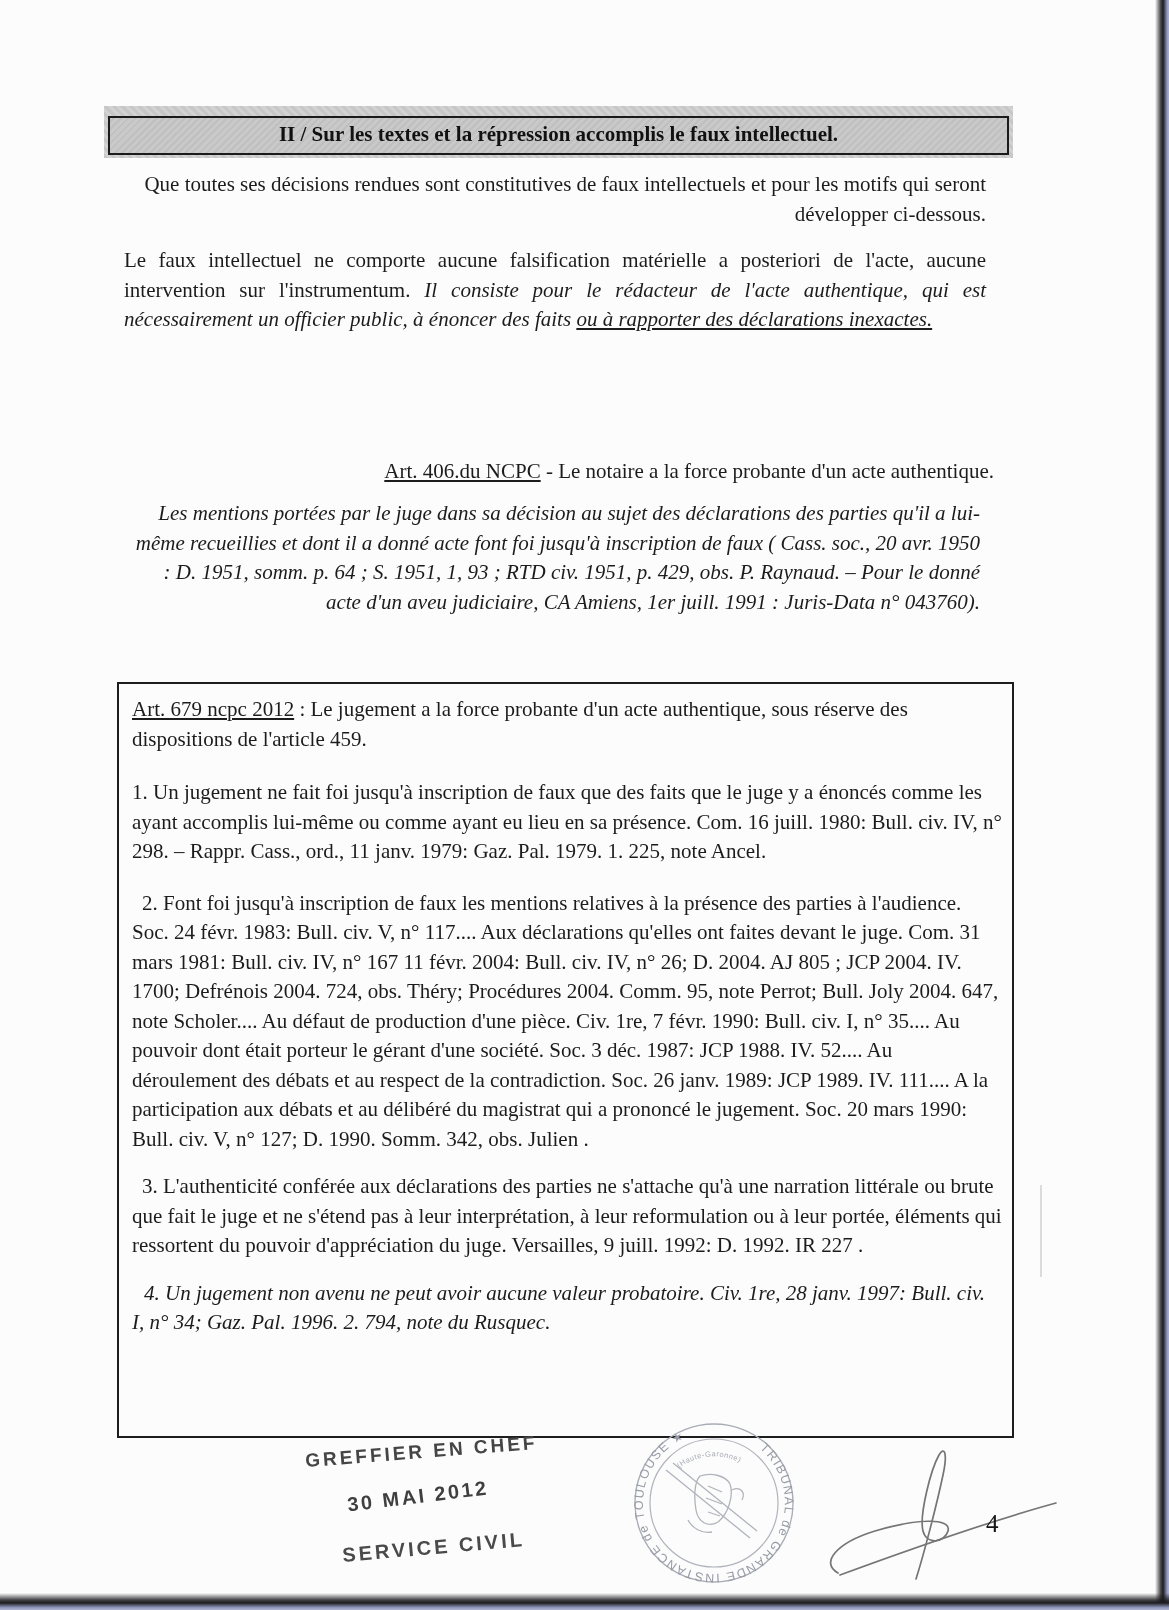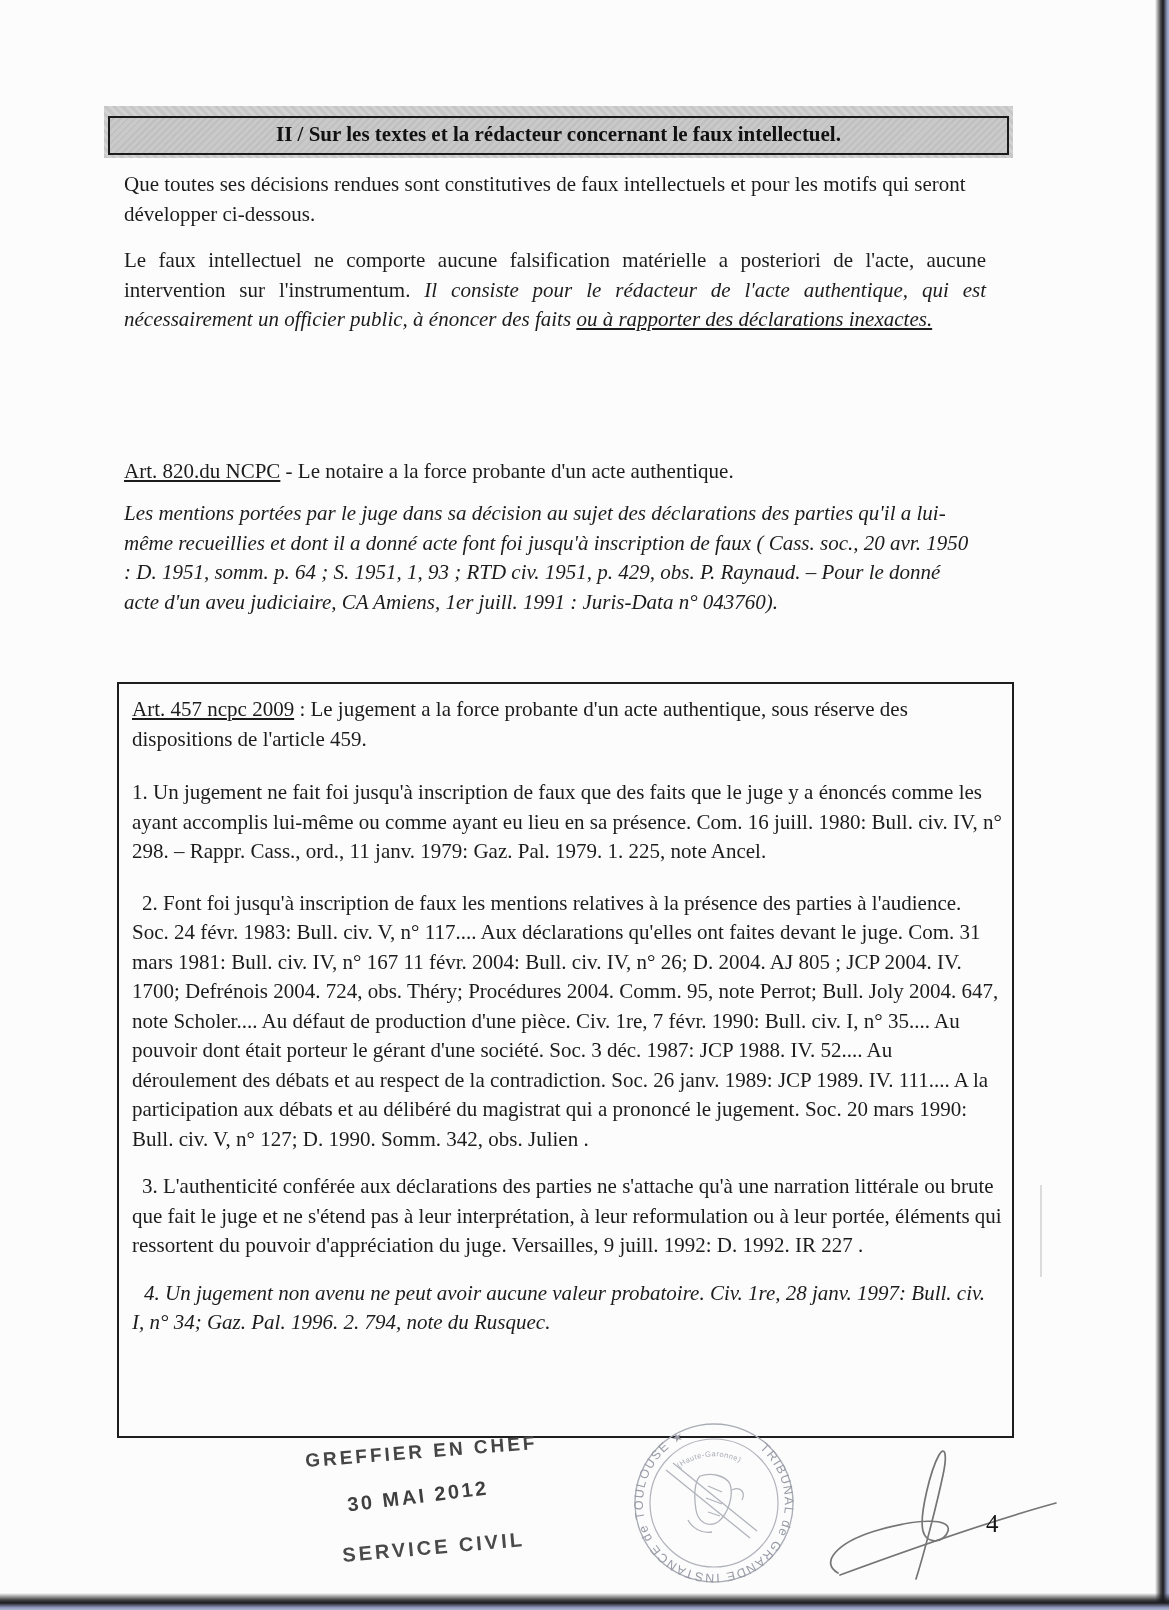--- a/index.html
+++ b/index.html
@@ -20,21 +20,21 @@
 
   
   .banner-outer{position:absolute;left:104px;top:106px;width:909px;box-sizing:border-box;
     background:#d2d2d2;padding:10px 4px 3px 4px;
     background-image:repeating-linear-gradient(45deg, rgba(120,120,120,.12) 0 3px, rgba(255,255,255,0) 3px 6px);}
   .banner{border:2px solid #1a1a1a;background:#c9c9c9;
     background-image:repeating-linear-gradient(-45deg, rgba(110,110,110,.10) 0 2px, rgba(255,255,255,0) 2px 5px);
     text-align:center;font-weight:bold;font-size:21px;padding:4px 0 6px 0;color:#111;}
 
   
-  .para{position:absolute;font-size:21px;line-height:29.5px;}
+  .para{position:absolute;font-size:21px;line-height:29.5px;text-align:right;}
   .p-intro{left:124px;top:170px;width:862px;}
   .p-faux{left:124px;top:246px;width:862px;text-align:justify;}
   .p-actes{left:124px;top:382px;width:862px;text-align:justify;}
   .p-art457{left:124px;top:457px;width:870px;}
   .p-mentions{left:124px;top:499px;width:856px;}
 
   .b{font-weight:normal;}
   .i{font-style:italic;}
   .u{text-decoration:underline;}
 
@@ -57,30 +57,30 @@
   .seal{position:absolute;left:628px;top:1420px;}
   .signature{position:absolute;left:820px;top:1425px;}
   .page-number{position:absolute;left:986px;top:1510px;font-size:25px;color:#151515;}
 </style>
 </head>
 <body>
 
 <div class="page">
 
   <div class="banner-outer">
-    <div class="banner">II / Sur les textes et la rédacteur concernant le faux intellectuel.</div>
+    <div class="banner">II / Sur les textes et la répression accomplis le faux intellectuel.</div>
   </div>
 
   <div class="para p-intro"><span>Que toutes ses décisions rendues sont constitutives de faux intellectuels et pour les motifs qui seront développer ci-dessous.</span></div>
   <div class="para p-faux"><span class="b">Le faux intellectuel ne</span><span> comporte aucune falsification matérielle a posteriori de l'acte, aucune intervention sur l'instrumentum. </span><span class="b i">Il consiste pour le rédacteur de l'acte authentique, qui est nécessairement un officier public, à énoncer des faits </span><span class="b i u">ou à rapporter des déclarations inexactes.</span></div>
-  <div class="para p-art457"><span class="b u">Art. 820.du NCPC</span><span> - Le notaire a la force probante d'un acte authentique.</span></div>
+  <div class="para p-art457"><span class="b u">Art. 406.du NCPC</span><span> - Le notaire a la force probante d'un acte authentique.</span></div>
   <div class="para p-mentions"><span class="i">Les mentions portées par le juge dans sa décision au sujet des déclarations des parties </span><span class="b i">qu'il a lui-même recueillies et dont il a donné acte font foi jusqu'à inscription de faux</span><span class="i"> ( Cass. soc., 20 avr. 1950 : D. 1951, somm. p. 64 ; S. 1951, 1, 93 ; RTD civ. 1951, p. 429, obs. P. Raynaud. – Pour le donné acte d'un aveu judiciaire,  CA Amiens, 1er juill. 1991 : Juris-Data n° 043760).</span></div>
 
   <div class="article-box">
-    <p class="bp bp-head"><span class="b u">Art. 457 ncpc 2009</span><span> :  Le jugement a la force probante d'un acte authentique, sous réserve des dispositions de l'article 459.</span></p>
+    <p class="bp bp-head"><span class="b u">Art. 679 ncpc 2012</span><span> :  Le jugement a la force probante d'un acte authentique, sous réserve des dispositions de l'article 459.</span></p>
     <p class="bp bp-1"><span>1. Un jugement ne fait foi jusqu'à inscription de faux que des faits que le juge y a énoncés comme les ayant accomplis lui-même ou comme ayant eu lieu en sa présence. Com. 16 juill. 1980: Bull. civ. IV, n° 298. – Rappr. Cass., ord., 11 janv. 1979: Gaz. Pal. 1979. 1. 225, note Ancel.</span></p>
     <p class="bp bp-2"><span>2. Font foi jusqu'à inscription de faux les mentions relatives à la présence des parties à l'audience. Soc. 24 févr. 1983: Bull. civ. V, n° 117.... Aux déclarations qu'elles ont faites devant le juge. Com. 31 mars 1981: Bull. civ. IV, n° 167  11 févr. 2004: Bull. civ. IV, n° 26; D. 2004. AJ 805 ; JCP 2004. IV. 1700; Defrénois 2004. 724, obs. Théry; Procédures 2004. Comm. 95, note Perrot; Bull. Joly 2004. 647, note Scholer.... Au défaut de production d'une pièce. Civ. 1re, 7 févr. 1990: Bull. civ. I, n° 35.... Au pouvoir dont était porteur le gérant d'une société. Soc. 3 déc. 1987: JCP 1988. IV. 52.... Au déroulement des débats et au respect de la contradiction. Soc. 26 janv. 1989: JCP 1989. IV. 111.... A la participation aux débats et au délibéré du magistrat qui a prononcé le jugement. Soc. 20 mars 1990: Bull. civ. V, n° 127; D. 1990. Somm. 342, obs. Julien .</span></p>
     <p class="bp bp-3"><span>3. L'authenticité conférée aux déclarations des parties ne s'attache qu'à une narration littérale ou brute que fait le juge et ne s'étend pas à leur interprétation, à leur reformulation ou à leur portée, éléments qui ressortent du pouvoir d'appréciation du juge. Versailles, 9 juill. 1992: D. 1992. IR 227 .</span></p>
     <p class="bp bp-4"><span class="b i">4. Un jugement non avenu ne peut avoir aucune valeur probatoire. Civ. 1re, 28 janv. 1997: Bull. civ. I, n° 34; Gaz. Pal. 1996. 2. 794, note du Rusquec.</span></p>
   </div>
 
   <div class="stamp-line stamp-1">GREFFIER EN CHEF</div>
   <div class="stamp-line stamp-2">30 MAI 2012</div>
   <div class="stamp-line stamp-3">SERVICE CIVIL</div>
 

